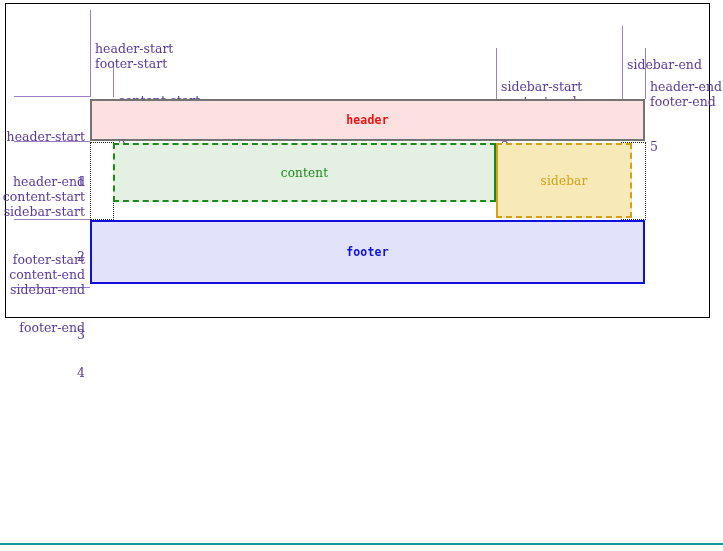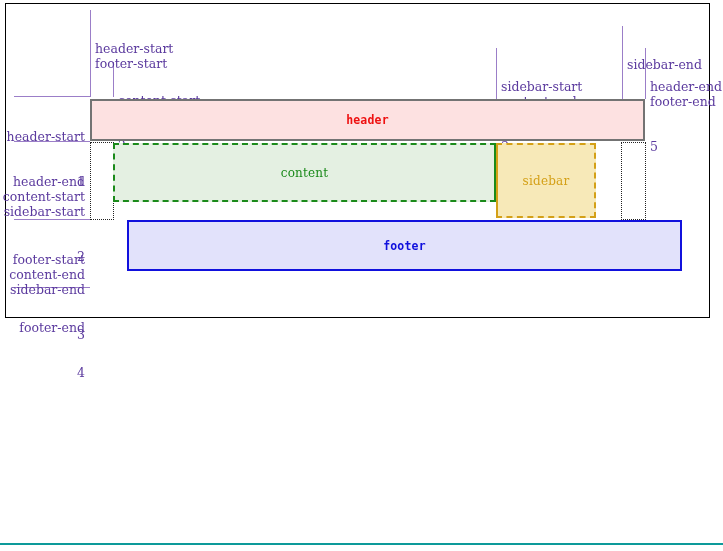--- a/index.html
+++ b/index.html
@@ -103,38 +103,37 @@
     border: 2px dashed #1a8a1a;
     border-right-style: solid;
   }
   #area-content .area-label {
     color: #1a8a1a;
   }
 
   #area-sidebar {
     left: 496px;
     top: 143px;
-    width: 100px;
+    width: 136px;
     height: 75px;
     background: #f7e9b8;
     border: 2px dashed #d4a017;
     border-left-style: solid;
   }
   #area-sidebar .area-label {
     color: #d4a017;
   }
 
   #area-footer {
     left: 90px;
     top: 220px;
     width: 555px;
-    height: 51px;
+    height: 64px;
     background: #e2e2fb;
     border: 2px solid #1111dd;
-    margin-left: 37px;
   }
   #area-footer .area-label {
     color: #1111dd;
     font-family: "DejaVu Sans Mono", "Liberation Mono", monospace;
     font-weight: bold;
     font-size: 11.5px;
   }
 
   
   .implicit {

